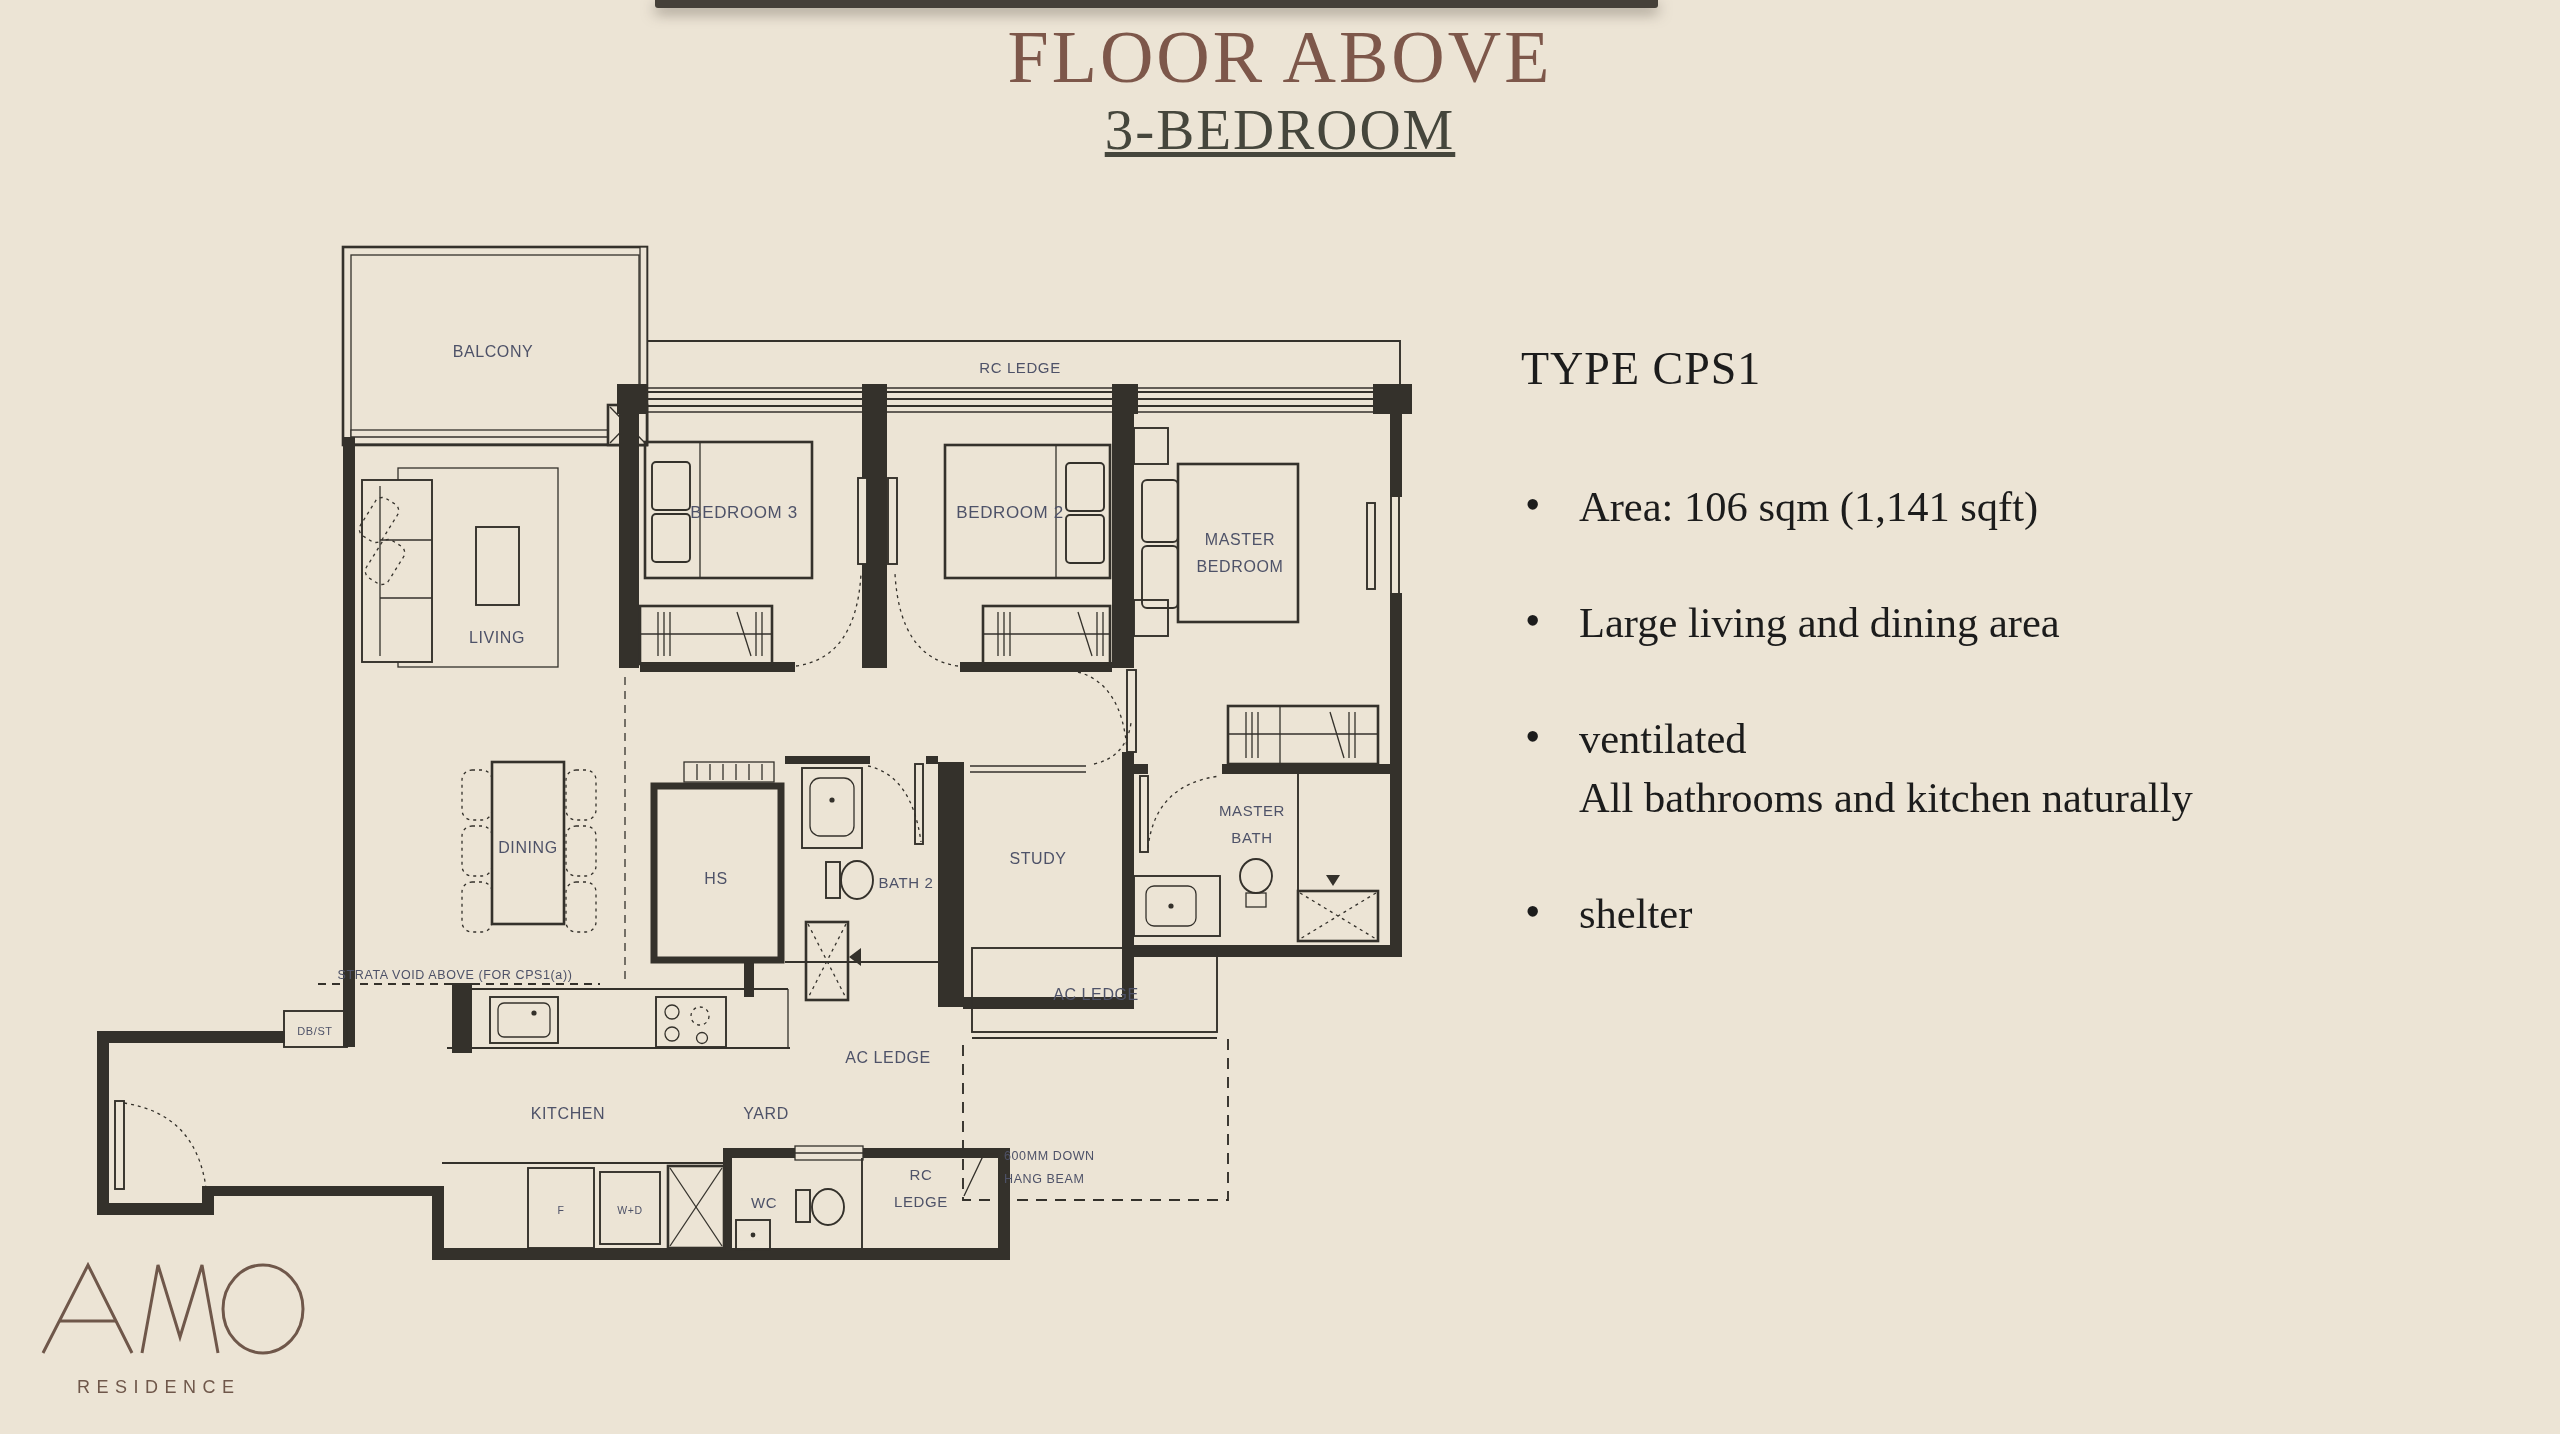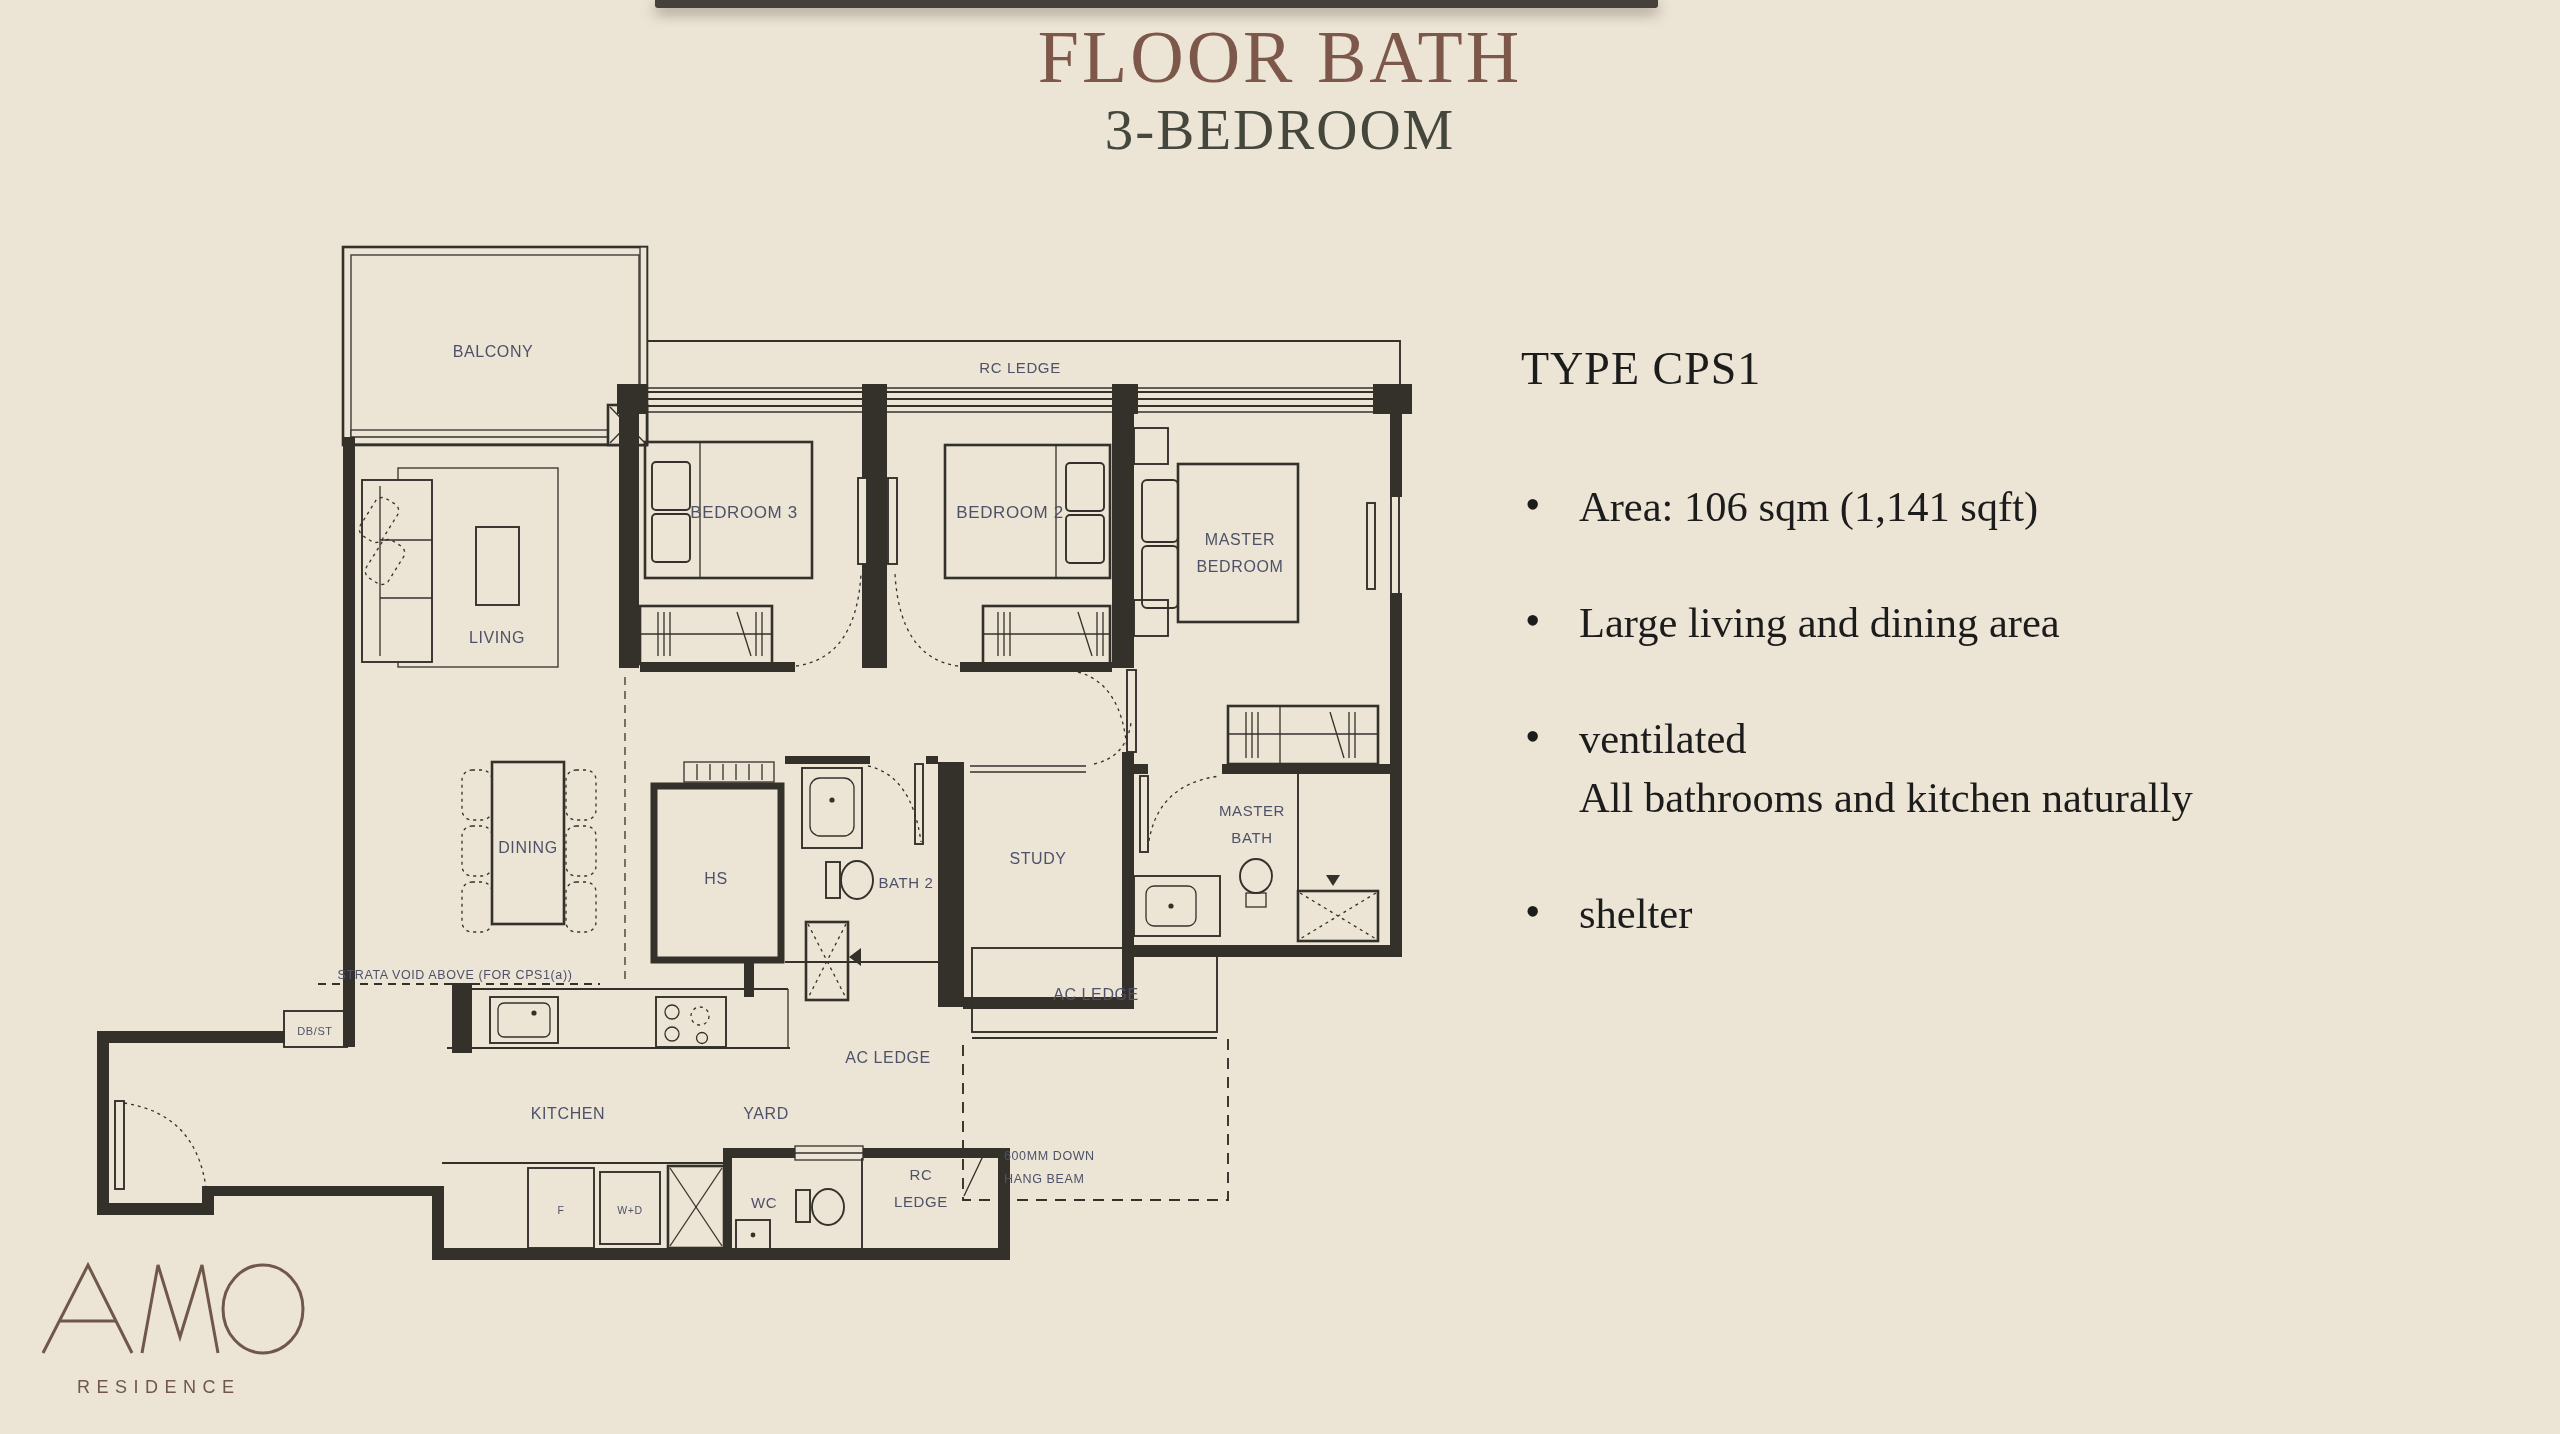--- a/index.html
+++ b/index.html
@@ -14,21 +14,21 @@
     box-shadow:0 5px 14px rgba(74,66,57,.55);
     border-radius:0 0 3px 3px;
   }
   .header{position:absolute;top:20px;left:0;width:100%;text-align:center;line-height:1}
   .header h1{
     margin:0;font-size:74px;font-weight:400;letter-spacing:3px;
     color:var(--title,#7d574a);font-family:"Liberation Serif",serif;
   }
   .header h2{
     margin:7px 0 0 0;font-size:57px;font-weight:400;letter-spacing:2px;
-    color:var(--subtitle,#45463c);font-family:"Liberation Serif",serif;
+    color:var(--subtitle,#45463c);font-family:"Liberation Serif",serif;text-decoration:underline;
   }
   .details{position:absolute;left:1521px;top:342px;width:860px;color:var(--body_text,#1c1c1c)}
   .details .type{font-size:46px;letter-spacing:1px}
   .details ul{list-style:none;margin:82px 0 0 0;padding:0}
   .details li{
     position:relative;padding-left:58px;margin-bottom:57px;
     font-size:42.5px;line-height:59px;
   }
   .details li::before{content:"\2022";position:absolute;left:4px;top:-2px;font-size:44px}
   .details li span{display:block}
@@ -58,21 +58,21 @@
     fill:var(--logo,#6f574a);font-family:"Liberation Sans",sans-serif;
     font-size:18px;letter-spacing:6.5px;
   }
 </style>
 </head>
 <body>
 
 <div class="topbar"></div>
 
 <div class="header">
-  <h1>FLOOR BATH</h1>
+  <h1>FLOOR ABOVE</h1>
   <h2>3-BEDROOM</h2>
 </div>
 
 <svg id="plan" width="2560" height="1434" viewBox="0 0 2560 1434" xmlns="http://www.w3.org/2000/svg">
 
   <g>
     <rect x="343" y="247" width="304" height="198" class="s3"></rect>
     <rect x="351" y="255" width="288" height="182" class="s1"></rect>
     <rect x="351" y="430" width="288" height="14" class="bgf s1"></rect>
     <line x1="351" y1="437" x2="639" y2="437" class="s1"></line>

